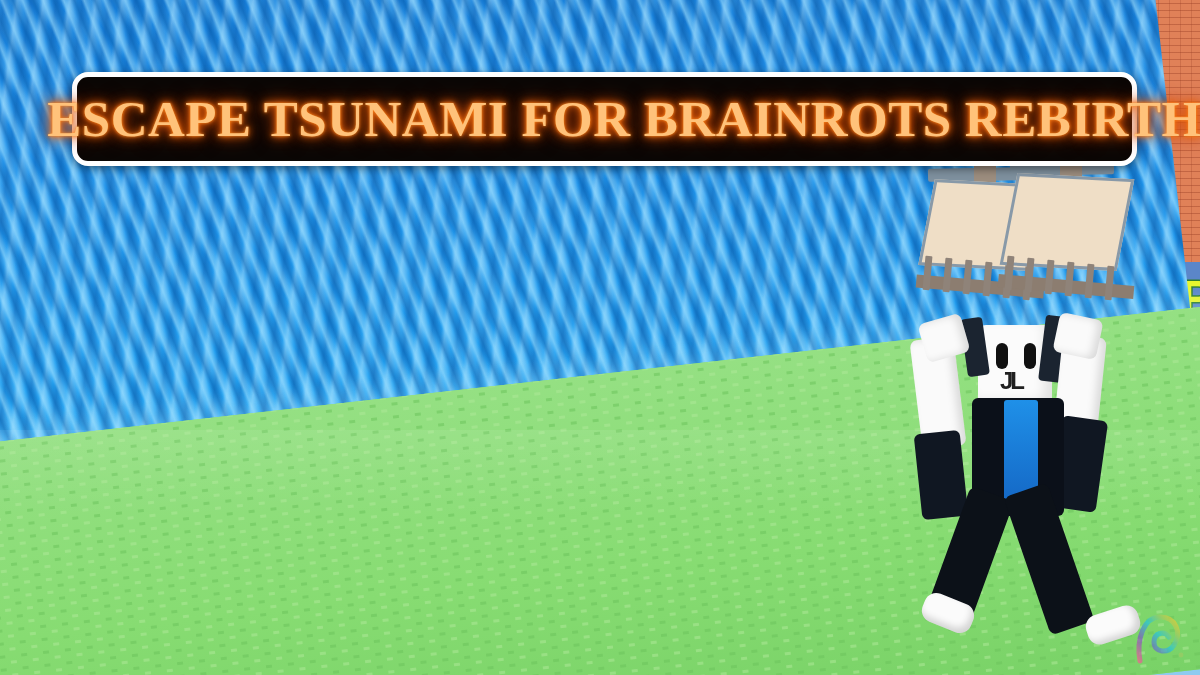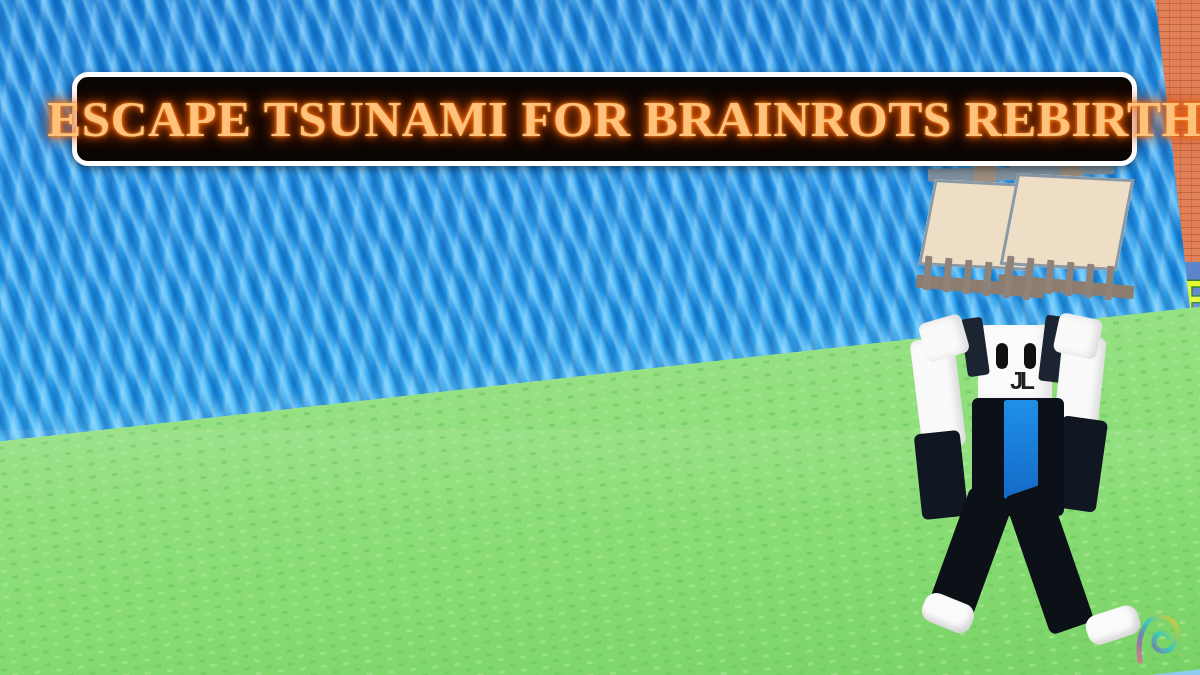--- a/index.html
+++ b/index.html
@@ -186,21 +186,21 @@
   }
   .grass-haze {
     position: absolute;
     left: 0; top: 430px;
     width: 1200px; height: 245px;
     background: linear-gradient(180deg, rgba(255,255,255,0.07) 0%, rgba(255,255,255,0.0) 35%);
     pointer-events: none;
   }
 
   
-  .char { position: absolute; left: 900px; top: 160px; width: 300px; height: 500px; text-align: right; }
+  .char { position: absolute; left: 900px; top: 160px; width: 300px; height: 500px; }
 
   
   .rake { position: absolute; }
   .rake-body {
     position: absolute;
     background: #EFDEC6;
     border: 3px solid #8899A8;
   }
   .rake-handle {
     position: absolute;

